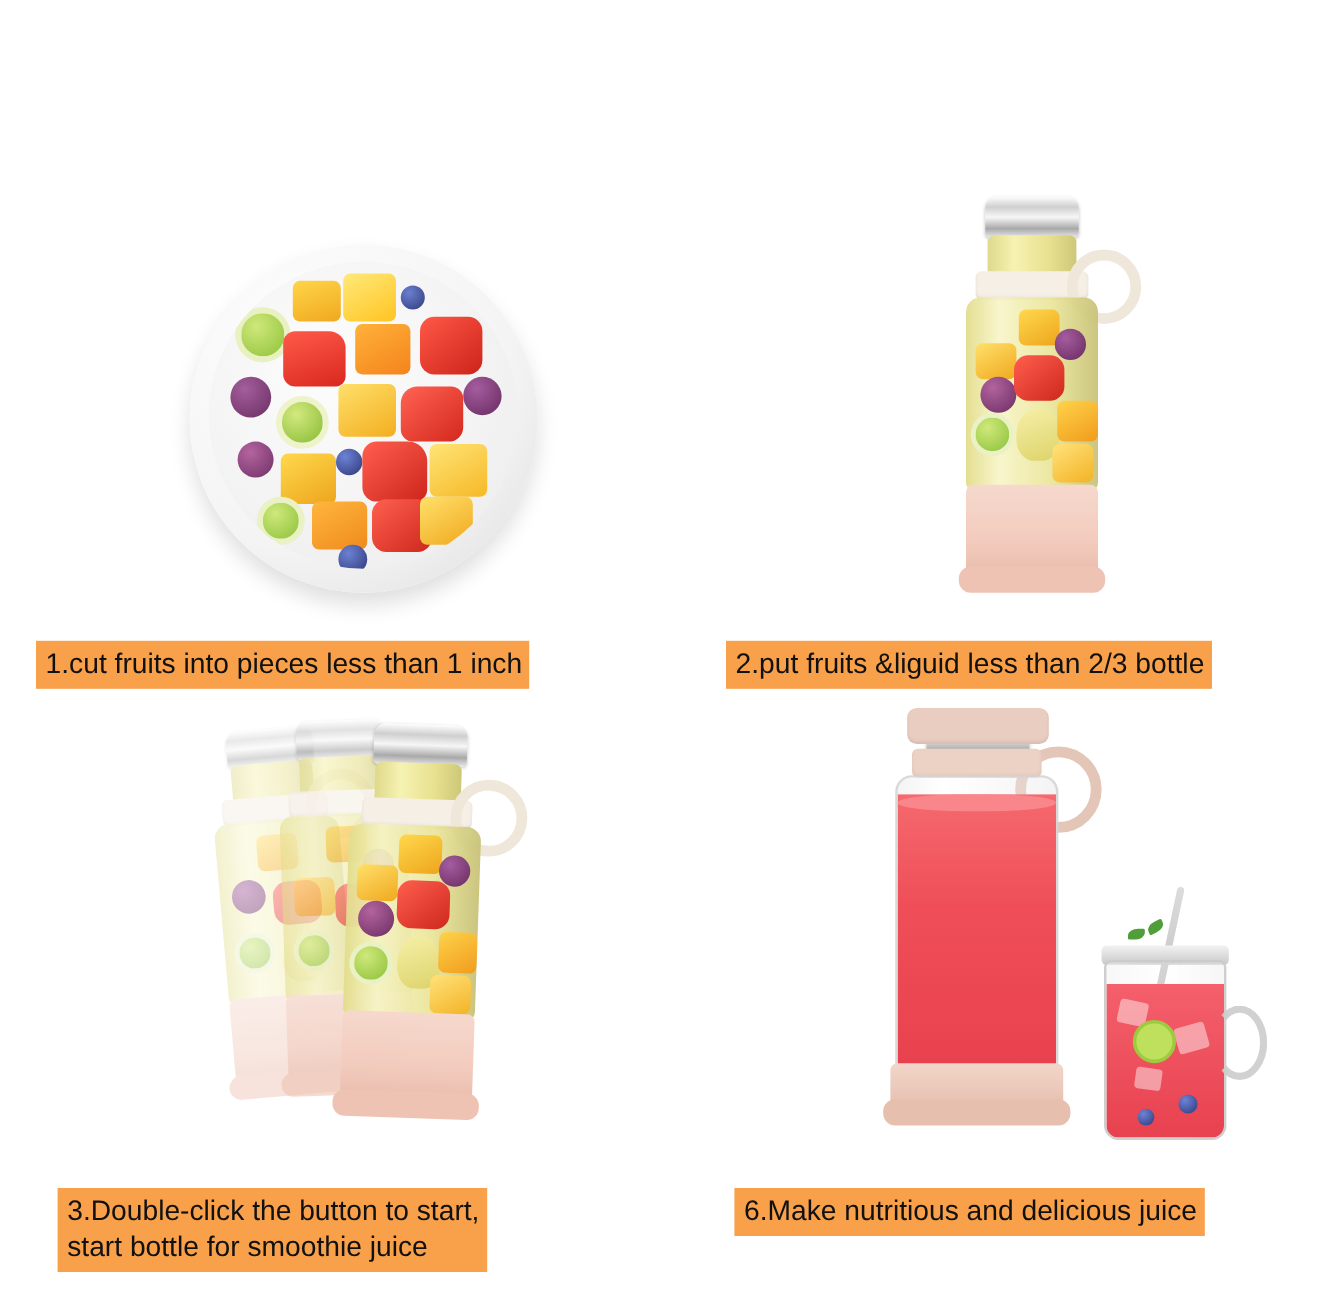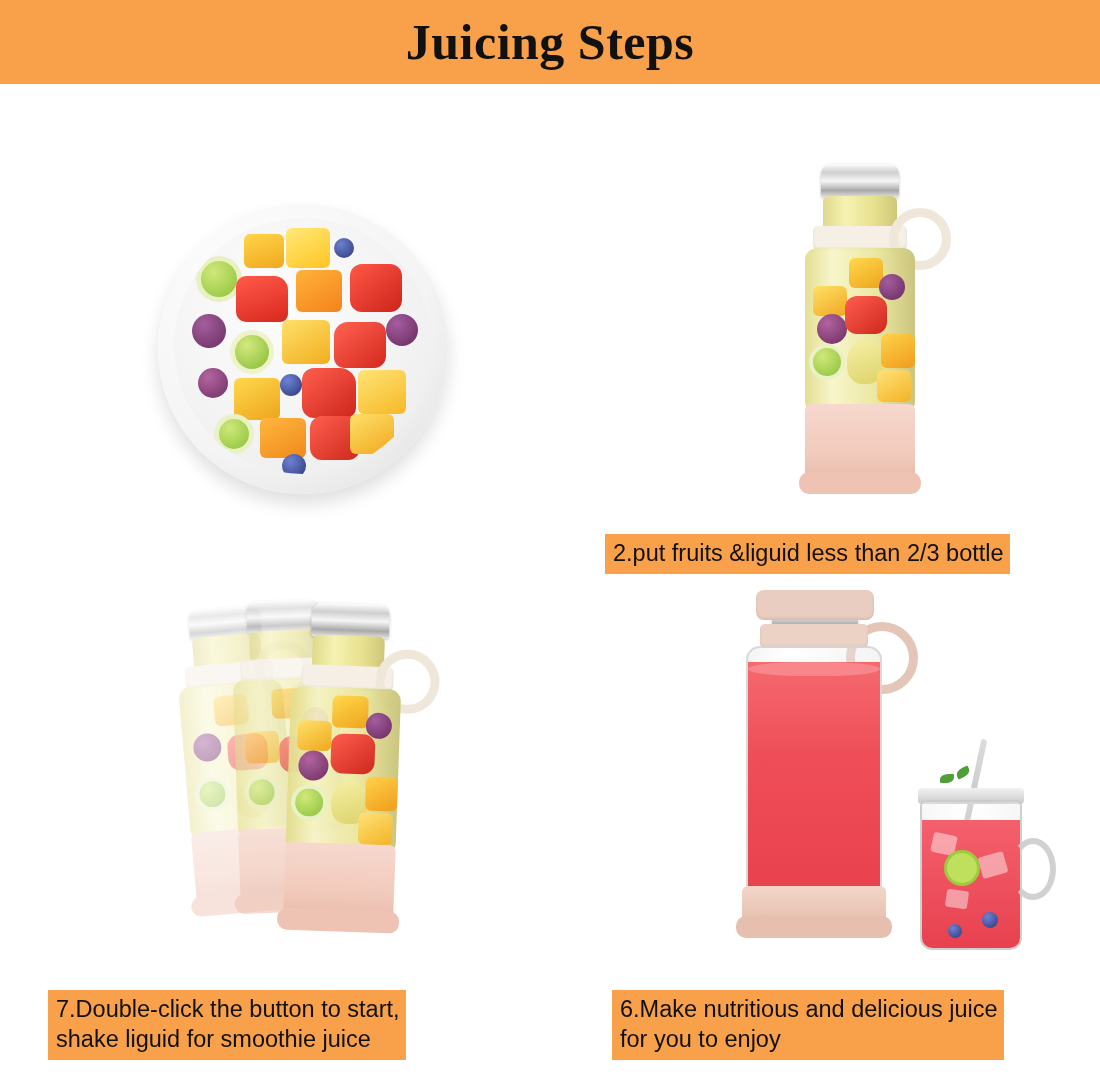--- a/index.html
+++ b/index.html
@@ -155,23 +155,20 @@
   }
   .lime { position:absolute; border-radius:50%; background:#bfe05c; border:3px solid #9ccb3e; }
   .ice { position:absolute; background: rgba(255,255,255,.45); border-radius:3px; }
   .mint { position:absolute; width:14px; height:9px; background:#4f9e3a; border-radius: 60% 10% 60% 10%; }
 </style>
 </head>
 <body>
 
 <div class="page">
 
-  <div class="header">
-    <div class="header-title">Juicing Steps</div>
-  </div>
 
   <div class="grid">
 
     <div class="cell cell-1">
       <div class="art art-1">
         <div class="bowl-wrap">
           <div class="bowl"></div>
           <div class="bowl-inner">
 
             <div class="fruit round" style="left:22px;top:38px;width:46px;height:46px;background:radial-gradient(circle at 35% 30%,#cfe87a,#8fc23a);border:5px solid #e9f0c2;"></div>
@@ -192,20 +189,21 @@
             <div class="fruit" style="left:128px;top:150px;width:54px;height:50px;background:linear-gradient(140deg,#ff5f4f,#cd251b);border-radius:12px 16px 10px 12px;"></div>
             <div class="fruit" style="left:184px;top:152px;width:48px;height:44px;background:linear-gradient(150deg,#ffe476,#f6b827);"></div>
             <div class="fruit round" style="left:40px;top:196px;width:40px;height:40px;background:radial-gradient(circle at 35% 30%,#cfe87a,#8cc13a);border:5px solid #eaf1c4;"></div>
             <div class="fruit" style="left:86px;top:200px;width:46px;height:40px;background:linear-gradient(150deg,#ffb63e,#ef8a1d);"></div>
             <div class="fruit" style="left:136px;top:198px;width:50px;height:44px;background:linear-gradient(140deg,#ff604f,#cd281d);border-radius:12px;"></div>
             <div class="fruit round" style="left:108px;top:236px;width:24px;height:24px;background:radial-gradient(circle at 35% 30%,#6c81d4,#2d3675);"></div>
             <div class="fruit" style="left:176px;top:196px;width:44px;height:40px;background:linear-gradient(150deg,#ffe06a,#f0a81e);"></div>
           </div>
         </div>
       </div>
+      <div class="caption cap-1">1.cut fruits into pieces less than 1 inch</div>
     </div>
 
     <div class="cell cell-2">
       <div class="art art-2">
         <div class="bottle" style="left:190px; top:70px; width:180px; height:340px;">
           <div class="b-lid" style="left:44px; top:0px; width:78px; height:34px;"></div>
           <div class="b-neck" style="left:46px; top:32px; width:74px; height:42px;"></div>
           <div class="b-collar" style="left:36px; top:62px; width:94px; height:24px;"></div>
           <div class="b-ring" style="left:112px; top:44px; width:62px; height:62px;"></div>
           <div class="b-body" style="left:28px; top:84px; width:110px; height:162px;">
@@ -275,22 +273,22 @@
             <div class="fruit round" style="position:absolute;left:4px;top:98px;width:36px;height:36px;background:radial-gradient(circle at 35% 30%,#cfe87a,#8cc13a);border:4px solid #eaf1c4;"></div>
             <div class="fruit" style="position:absolute;left:44px;top:92px;width:36px;height:44px;background:linear-gradient(160deg,#f6f0a8,#ddd36a);border-radius:50% 50% 40% 40%;"></div>
             <div class="fruit" style="position:absolute;left:78px;top:88px;width:32px;height:34px;background:linear-gradient(150deg,#ffd24a,#f09c1c);"></div>
             <div class="fruit" style="position:absolute;left:72px;top:124px;width:34px;height:32px;background:linear-gradient(150deg,#ffe27a,#f3b326);"></div>
           </div>
           <div class="b-base" style="left:30px; top:240px; width:110px; height:84px;"></div>
           <div class="b-footring" style="left:24px; top:306px; width:122px; height:22px;"></div>
         </div>
       </div>
       <div class="caption cap-3">
-        <div>7.Double-click the button to start,</div>
-        <div>shake liguid for smoothie juice</div>
+        <div>3.Double-click the button to start,</div>
+        <div>start bottle for smoothie juice</div>
       </div>
     </div>
 
     <div class="cell cell-4">
       <div class="art art-4">
 
         <div class="bottle" style="left:150px; top:0px; width:230px; height:380px;">
           <div class="b-lid" style="left:66px; top:4px; width:86px; height:40px; border-radius:50% 50% 10px 10px;"></div>
           <div class="b-collar" style="left:50px; top:0px; width:118px; height:30px; background:#e9cdc0; border-radius:8px;"></div>
           <div class="b-ring" style="left:140px; top:32px; width:72px; height:72px; border-color:#e3c6b8;"></div>
@@ -317,18 +315,17 @@
               <div class="lime" style="left:22px;top:30px;width:36px;height:36px;"></div>
               <div class="fruit round" style="position:absolute;left:60px;top:92px;width:16px;height:16px;background:radial-gradient(circle at 35% 30%,#6d82d6,#2e3776);"></div>
               <div class="fruit round" style="position:absolute;left:26px;top:104px;width:14px;height:14px;background:radial-gradient(circle at 35% 30%,#6d82d6,#2e3776);"></div>
             </div>
           </div>
           <div class="jar-handle" style="left:104px; top:58px; width:46px; height:62px;"></div>
         </div>
       </div>
       <div class="caption cap-4">
         <div>6.Make nutritious and delicious juice</div>
-        <div>for you to enjoy</div>
       </div>
     </div>
 
   </div>
 </div>
 
 </body></html>

